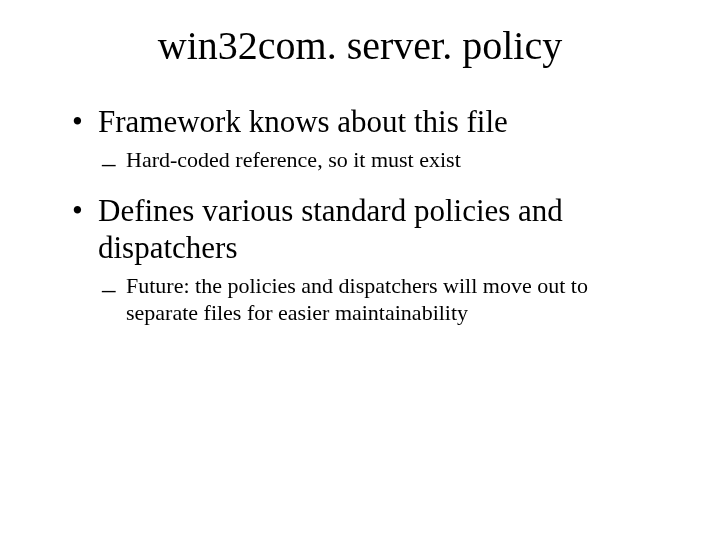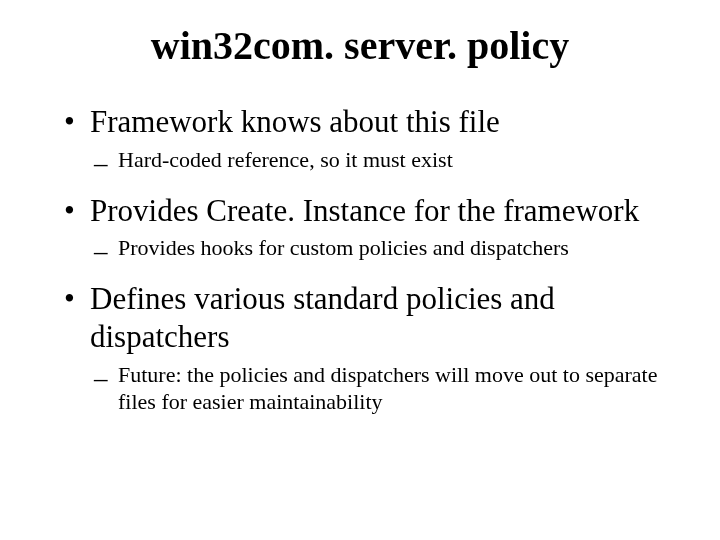--- a/index.html
+++ b/index.html
@@ -14,25 +14,25 @@
   .slide {
     box-sizing: border-box;
     width: 720px;
     height: 540px;
     padding: 22px 60px 40px 60px;
   }
   .title {
     text-align: center;
     font-size: 40px;
     margin: 0 0 34px 0;
-    font-weight: bold;
+    font-weight: normal;
   }
   ul.level1 {
     list-style: none;
-    margin: 0;
+    margin: 8px;
     padding: 0;
   }
   ul.level1 > li {
     position: relative;
     font-size: 31px;
     line-height: 1.22;
     padding-left: 30px;
     margin-bottom: 6px;
   }
   ul.level1 > li::before {
@@ -68,25 +68,19 @@
 <div class="slide">
   <h1 class="title">win32com. server. policy</h1>
   <ul class="level1">
     <li>
       <span>Framework knows about this file</span>
       <ul class="level2">
         <li>Hard-coded reference, so it must exist</li>
       </ul>
     </li>
     <li>
-      <span>Provides Create. Instance for the framework</span>
-      <ul class="level2">
-        <li>Provides hooks for custom policies and dispatchers</li>
-      </ul>
-    </li>
-    <li>
       <span>Defines various standard policies and dispatchers</span>
       <ul class="level2">
         <li>Future: the policies and dispatchers will move out to separate files for easier maintainability</li>
       </ul>
     </li>
   </ul>
 </div>
 
 </body></html>

